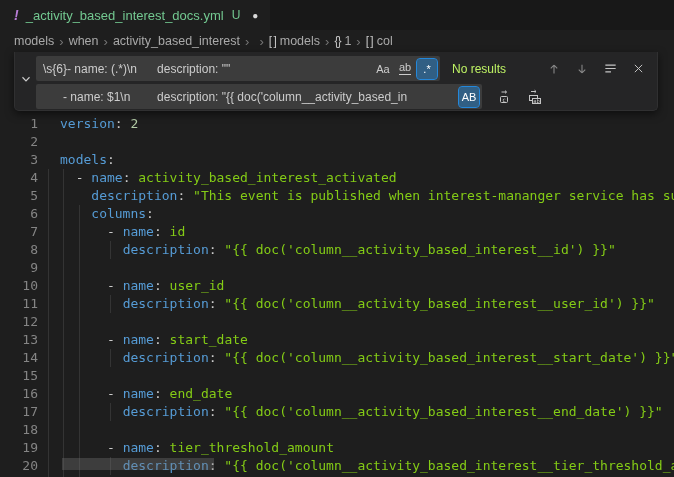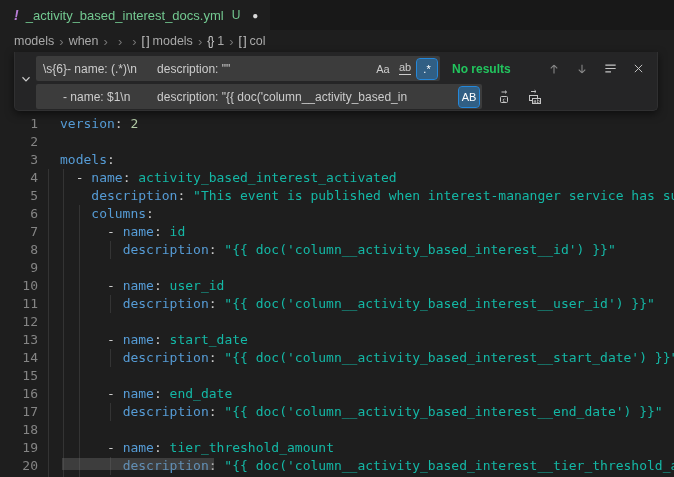--- a/index.html
+++ b/index.html
@@ -24,41 +24,41 @@
   .bc-icon { margin-right:4px; color:#c5c5c5; font-size:12px; letter-spacing:-1px; }
   .bc-icon.flag { color:#b87cd6; font-weight:700; font-style:italic; letter-spacing:0; }
   
   .code-area { position:absolute; top:115px; left:0; right:0; bottom:0;
     font-family:"DejaVu Sans Mono", monospace; font-size:13px; line-height:18px; white-space:pre; overflow:hidden; }
   .line { display:flex; height:18px; }
   .ln { width:38px; flex:none; text-align:right; color:#858585; }
   .code { margin-left:22px; }
   .tok-k { color:#569cd6; }
   .tok-p { color:#cccccc; }
-  .tok-s { color:#14b8a6; }
+  .tok-s { color:#84cc16; }
   .tok-num { color:#b5cea8; }
   .guide { position:absolute; width:1px; background:rgba(255,255,255,0.10); }
   .hscroll { position:absolute; left:62px; top:458px; width:152px; height:12px; background:rgba(121,121,121,0.35); z-index:5; }
   
   .find-widget { position:absolute; left:14px; top:52px; width:644px; height:59px; z-index:10;
     background:#252526; border:1px solid #303031; border-top:none; border-radius:0 0 5px 5px;
     box-shadow:0 3px 9px rgba(0,0,0,0.55); display:flex; }
   .fw-toggle { width:21px; display:flex; align-items:center; justify-content:center; cursor:pointer; }
   .fw-main { flex:1; padding:4px 8px 4px 0; display:flex; flex-direction:column; gap:3px; overflow:hidden; }
   .fw-row { display:flex; align-items:center; height:25px; }
   .fw-input-wrap { background:#3c3c3c; border-radius:2px; display:flex; align-items:center; height:25px; padding:0 3px 0 7px; flex:none; }
   .fw-input-wrap input { background:transparent; border:none; outline:none; color:#cccccc;
     font-size:12px; font-family:"Liberation Sans", sans-serif; flex:1; min-width:0; }
   .find-wrap { width:404px; }
   .replace-wrap { width:446px; }
   .toggle { min-width:20px; height:20px; display:flex; align-items:center; justify-content:center;
     border-radius:3px; color:#cccccc; font-size:11px; margin-left:2px; cursor:pointer; flex:none; }
   .toggle .ul { border-bottom:1px solid #cccccc; line-height:1; padding-bottom:1px; }
   .toggle.active { background:rgba(36,137,219,0.45); outline:1px solid #2488db; color:#ffffff; }
-  .fw-status { color:#22c55e; font-size:12px; margin-left:12px; white-space:nowrap;font-weight:bold; }
+  .fw-status { color:#bef264; font-size:12px; margin-left:12px; white-space:nowrap; }
   .fw-nav { margin-left:auto; display:flex; align-items:center; gap:6px; }
   .fw-btn { width:22px; height:22px; display:flex; align-items:center; justify-content:center;
     color:#c5c5c5; font-size:14px; border-radius:3px; cursor:pointer; flex:none; }
   .fw-btn.dim { color:#8a8a8a; }
   .rep-actions { display:flex; align-items:center; gap:8px; margin-left:12px; }
 </style>
 </head>
 <body>
 
 <div id="app">
@@ -70,20 +70,21 @@
       <span class="tab-git">U</span>
       <span class="tab-dot">●</span>
     </div>
   </div>
 
   <div class="breadcrumbs" id="breadcrumbs">
       <span><span class="bc-label">models</span></span>
       <span class="bc-sep">›</span>
       <span><span class="bc-label">when</span></span>
       <span class="bc-sep">›</span>
+      <span><span class="bc-label">activity_based_interest</span></span>
       <span class="bc-sep">›</span>
       <span class="bc-sep">›</span>
       <span><span class="bc-icon">[ ]</span><span class="bc-label">models</span></span>
       <span class="bc-sep">›</span>
       <span><span class="bc-icon">{}</span><span class="bc-label">1</span></span>
       <span class="bc-sep">›</span>
       <span><span class="bc-icon">[ ]</span><span class="bc-label">col</span></span>
     </div>
 
   <div class="find-widget">

